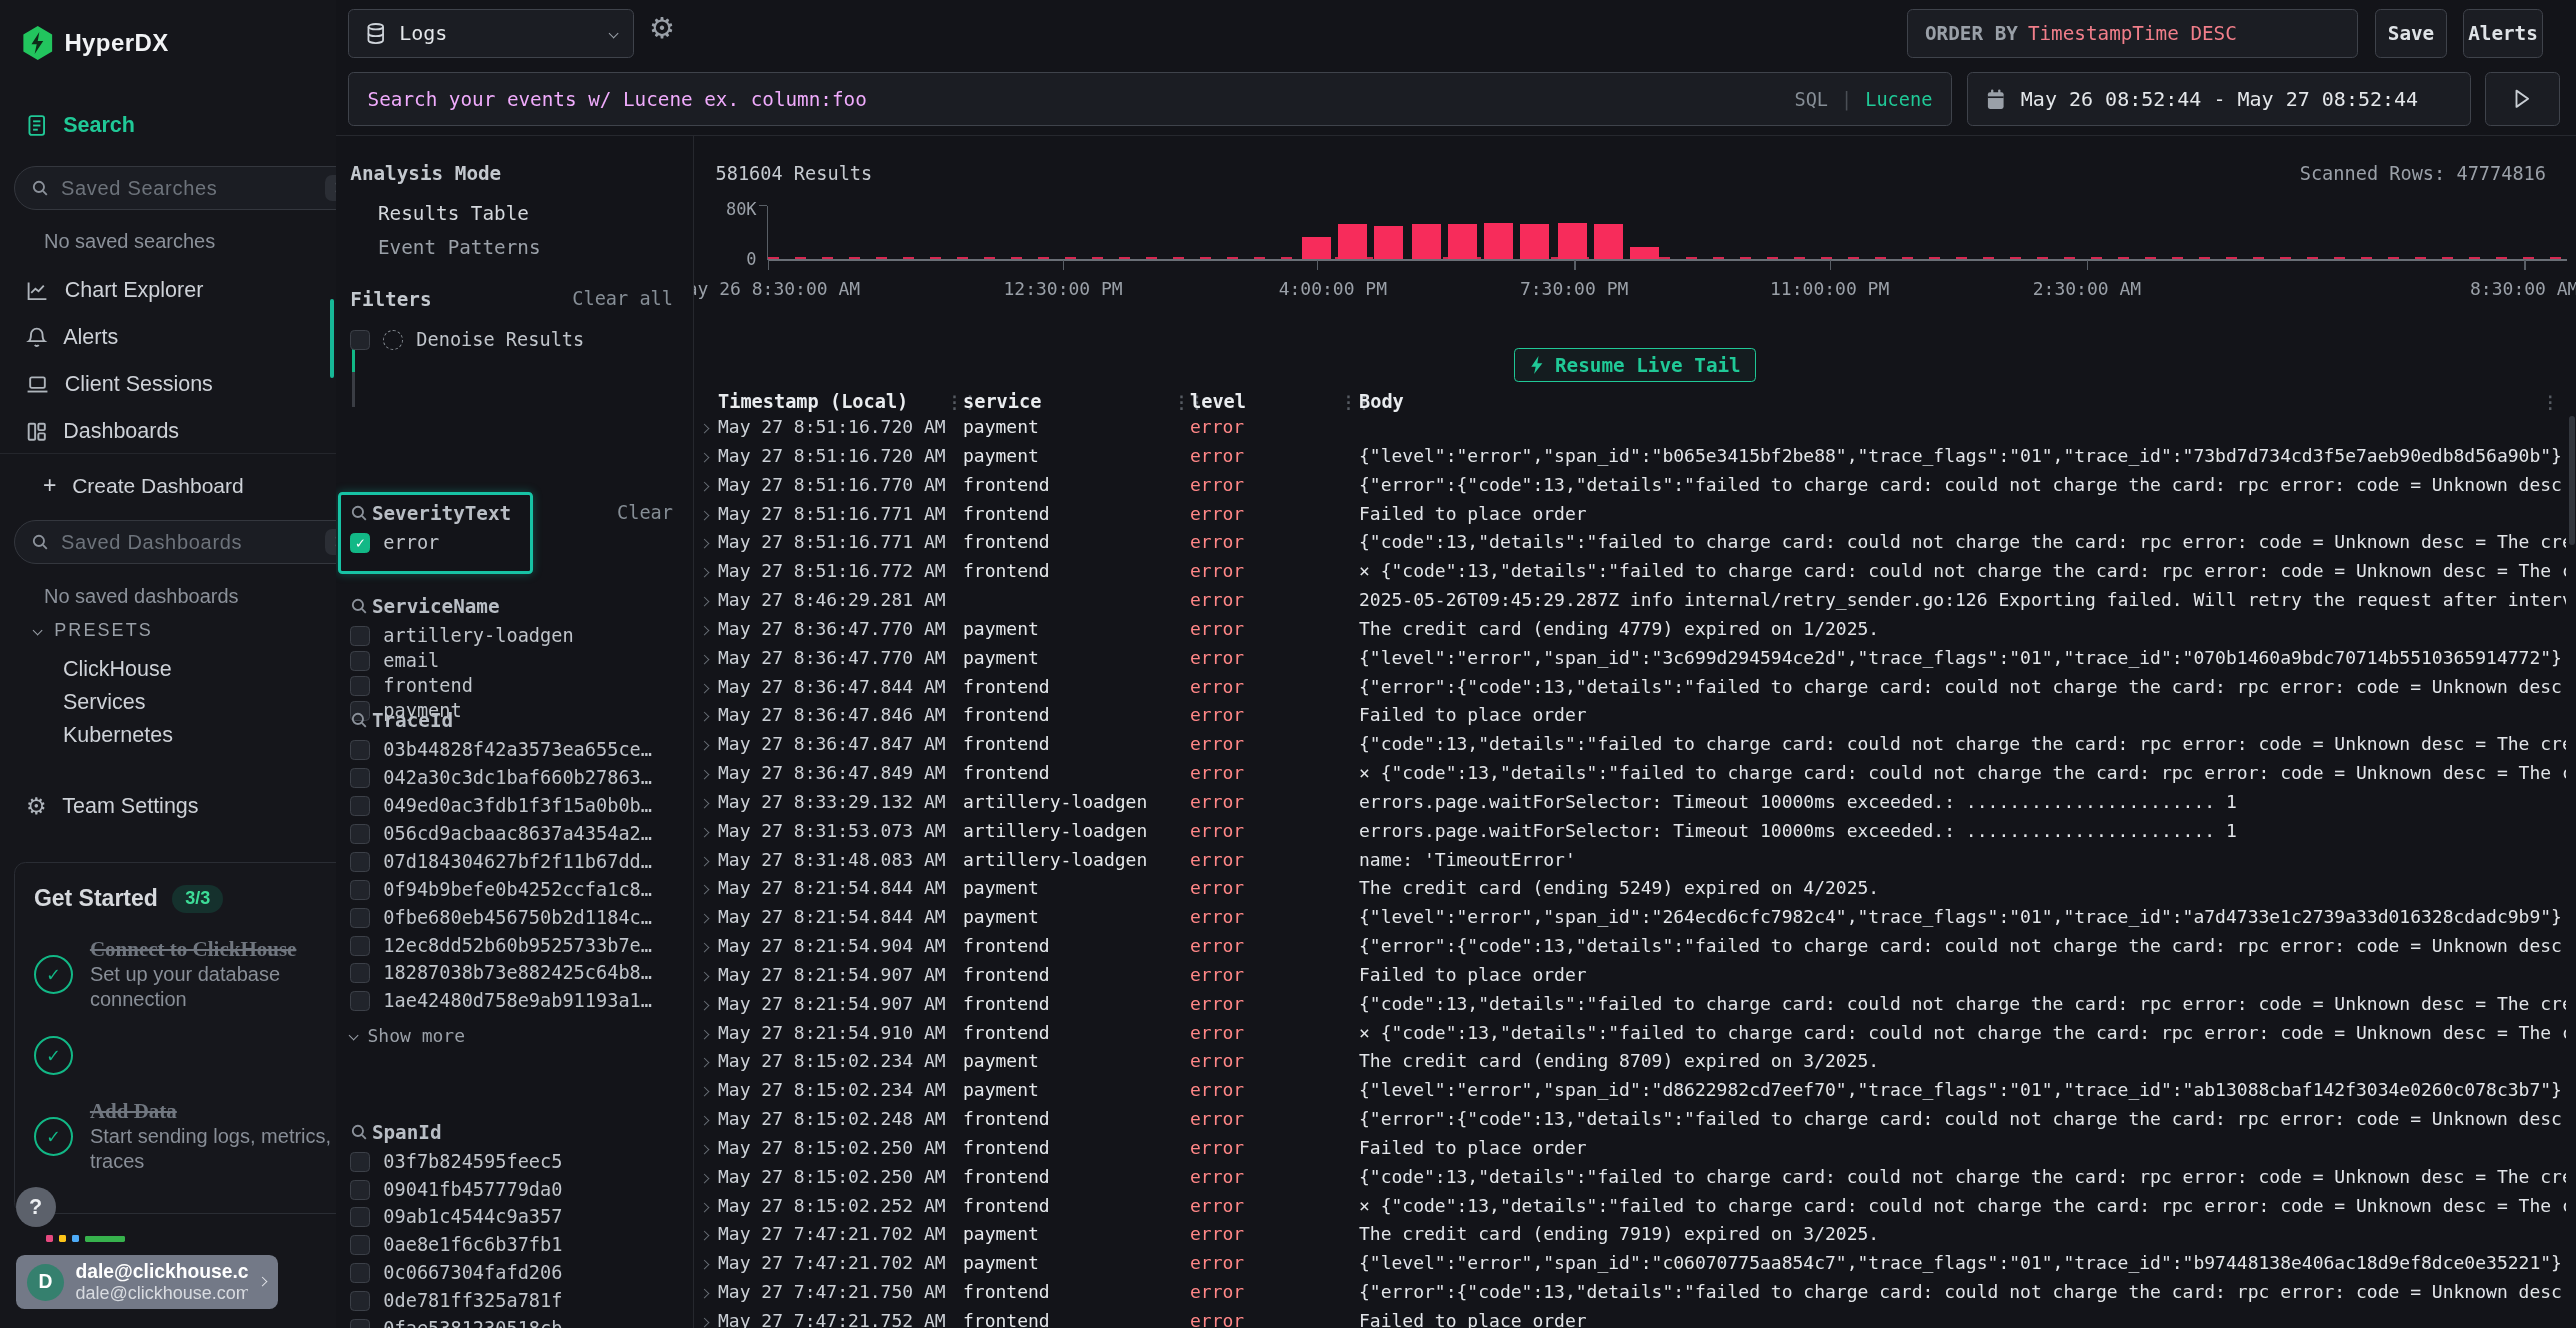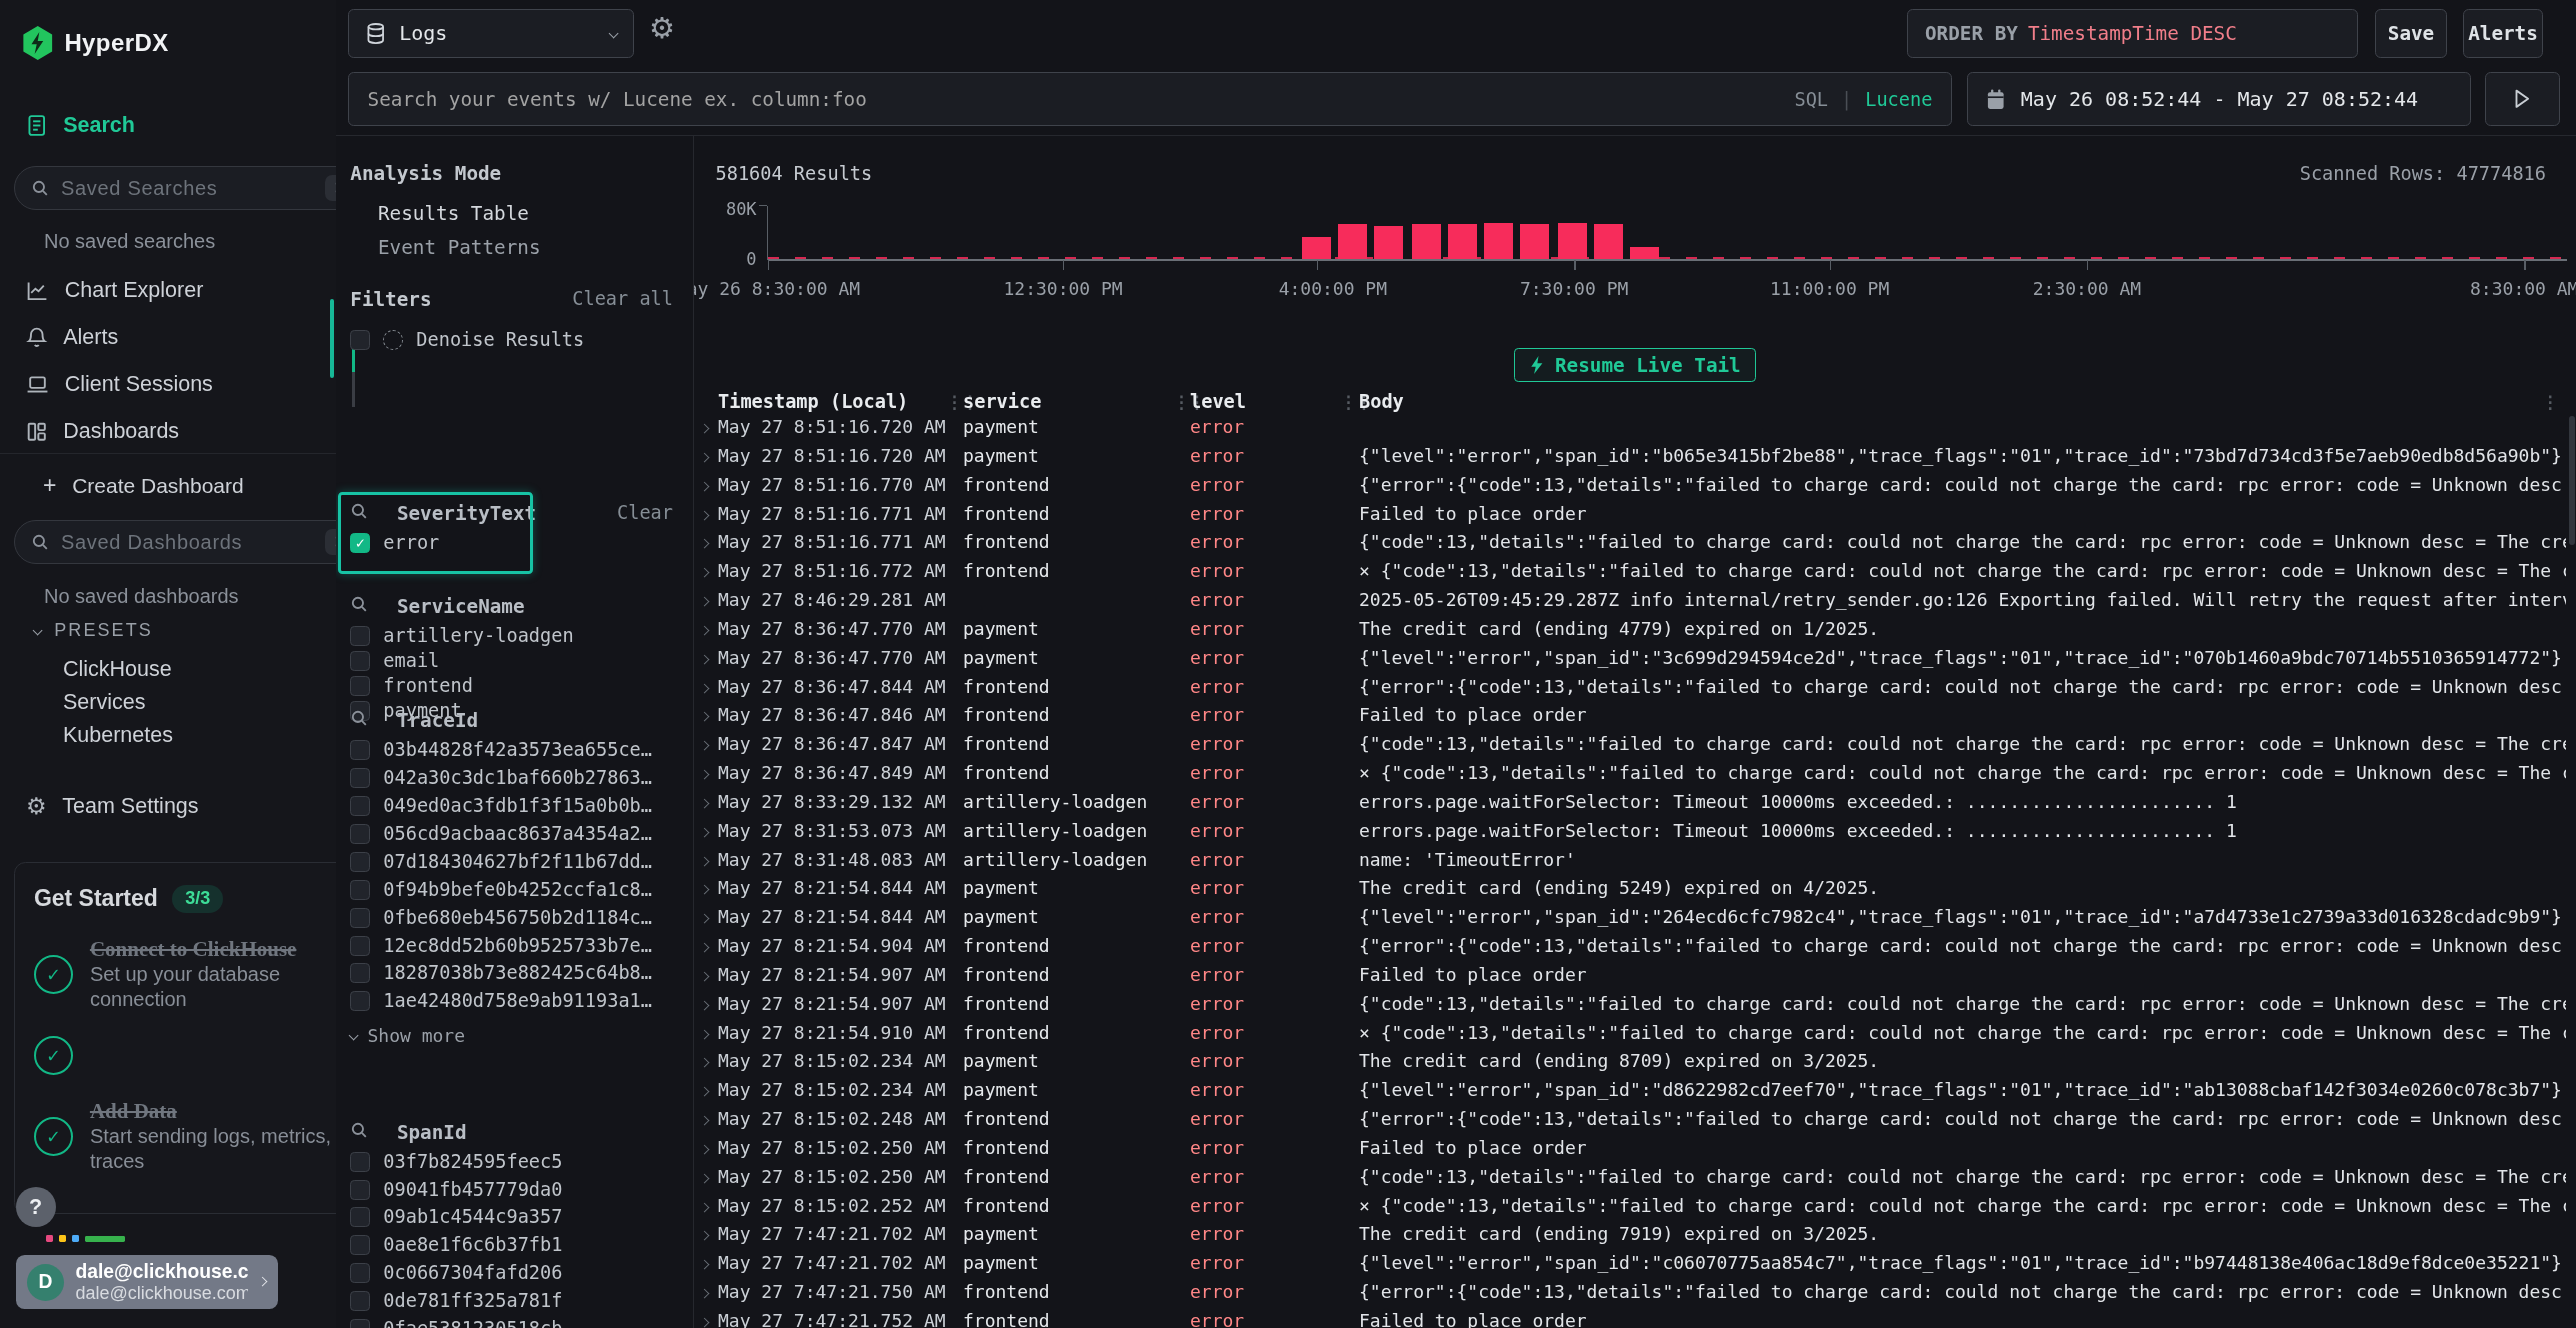--- a/index.html
+++ b/index.html
@@ -75,40 +75,40 @@
   .gear { position:absolute; left:313px; top:11.4px; font-size:29px; color:#9aa0a8;
           font-family:"DejaVu Sans",sans-serif; }
   .sql-input { left:358px; top:8.6px; width:1202px; height:49px; padding:0 17px; font-size:19.3px; white-space:nowrap; overflow:hidden; }
   .kw { color:#9aa0a8; font-weight:bold; }
   .tok-purple { color:#b58cf6; } .tok-salmon { color:#f17e8a; } .tok-muted { color:#9aa0a8; }
   .order-input { left:1571px; top:8.6px; width:451px; height:49px; padding:0 17px; font-size:19.3px; gap:10px; white-space:nowrap; overflow:hidden; }
   .btn { justify-content:center; font-size:19.3px; font-weight:bold; color:#dfe3e7; cursor:pointer; }
   .btn-save { left:2039px; top:8.6px; width:72px; height:49px; }
   .btn-alerts { left:2127px; top:8.6px; width:80px; height:49px; }
   .lucene-input { left:12px; top:72px; width:1604px; height:54px; padding:0 18.6px; font-size:19.3px; }
-  .lucene-input .ph { color:#a3a3a3; }
+  .lucene-input .ph { color:#f0abfc; }
   .lang-toggle { margin-left:auto; display:flex; gap:13px; font-size:18.6px; align-items:center; }
   .lang-sql { color:#868e96; } .lang-div { color:#4a4e55; } .lang-lucene { color:#20c997; }
   .date-box { left:1631px; top:72px; width:504px; height:54px; padding:0 17px; gap:14.3px; font-size:20px; color:#e4e7ea; }
   .play-btn { left:2149px; top:72px; width:75px; height:54px; justify-content:center; }
 
   
   .fpanel { position:absolute; left:336px; top:136px; width:358px; bottom:0; background:#131419;
             border-right:0.7px solid #26282e; overflow:hidden; }
   .f-label { position:absolute; left:14.3px; font-weight:bold; font-size:19.3px; color:#c3c8ce; }
   .mode-rail { position:absolute; left:15.7px; top:202px; width:3.6px; height:69px; background:#3a3d44; }
   .mode-rail .on { position:absolute; top:0; width:3.6px; height:34px; background:#12b886; }
   .mode-opt { position:absolute; left:42px; font-size:19.3px; }
   .clear-link { position:absolute; font-size:18.6px; color:#868e96; cursor:pointer; }
   .cb { width:20px; height:20px; border-radius:4.3px; background:#21242b; border:1.1px solid #3c4048; flex:0 0 20px; }
   .cb.checked { background:#12b886; border-color:#12b886; color:#fff; font-size:15px; font-weight:bold;
                 display:flex; align-items:center; justify-content:center; }
   .f-row { position:absolute; left:14.3px; display:flex; align-items:center; gap:13px; font-size:18.6px; color:#c0c5cb; }
   .noise-icon { width:20px; height:20px; border-radius:50%; border:1.8px dashed #8b9198; }
-  .group-head { position:absolute; left:14.3px; display:flex; align-items:flex-start; gap:28px;
+  .group-head { position:absolute; left:14.3px; display:flex; align-items:center; gap:3px;
                 font-weight:bold; font-size:19.3px; color:#b9bec5; }
   .hl-box { position:absolute; left:2.1px; top:356px; width:195px; height:82px;
             border:3.6px solid #17c3a5; border-radius:4.3px; box-shadow:0 0 10px rgba(23,195,165,.35); }
   .show-more { position:absolute; left:14.3px; display:flex; align-items:center; gap:10px; font-size:18px; color:#9aa0a8; cursor:pointer; }
   .mag { width:18.6px; height:18.6px; flex:0 0 18.6px; }
 
   
   .main { position:absolute; left:694px; top:136px; right:0; bottom:0; background:#131419; overflow:hidden; }
   .results-count { position:absolute; left:21.5px; top:27px; font-size:18.6px; color:#c5cad0; }
   .scanned { position:absolute; right:30px; top:27px; font-size:18.6px; color:#9aa0a8;text-align:right; }

